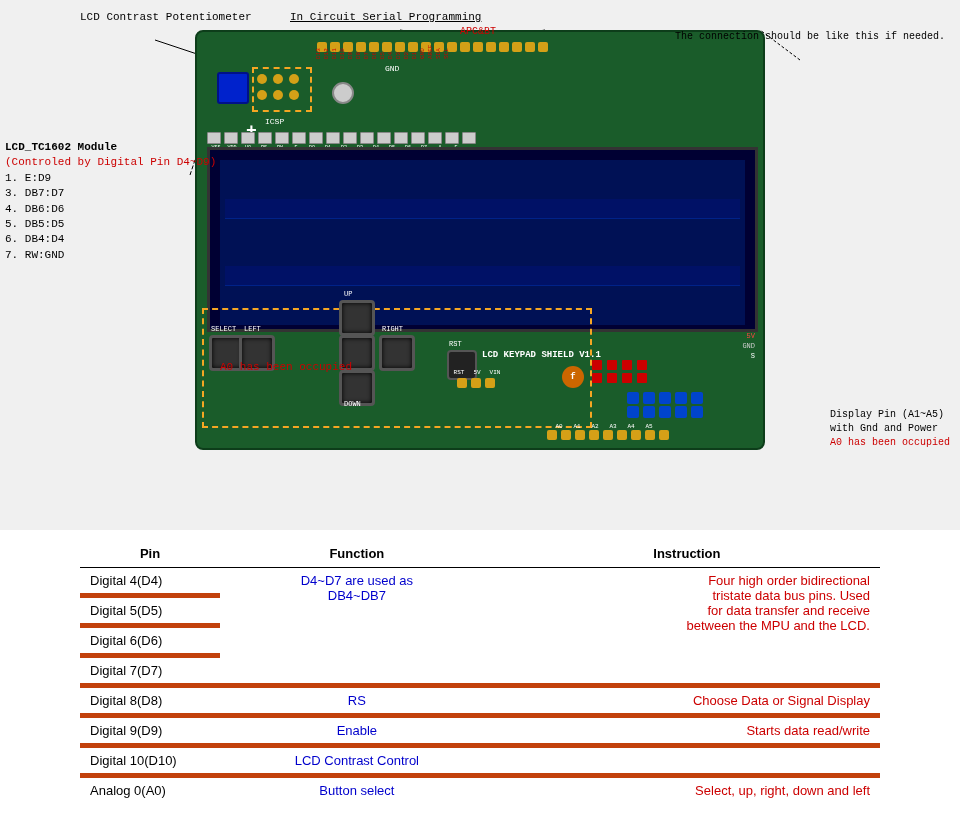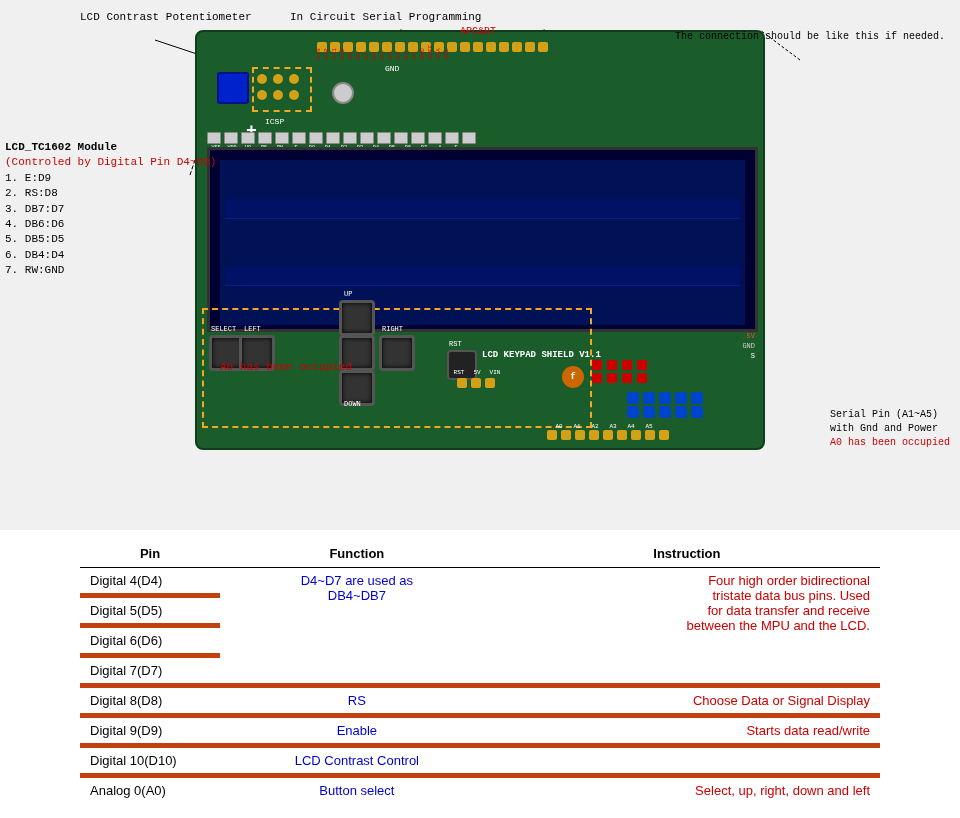--- a/index.html
+++ b/index.html
@@ -394,20 +394,21 @@
 
     .ann-lcd-contrast {
       top: 10px;
       left: 80px;
       text-align: center;
     }
     .ann-icsp {
       top: 10px;
       left: 290px;
       text-align: center;
+      text-decoration: underline;
     }
     .ann-apcbt {
       top: 25px;
       left: 460px;
       color: #cc0000;
       font-size: 10px;
     }
     .ann-connection {
       top: 30px;
       right: 15px;
@@ -728,34 +729,33 @@
     <span>The connection
 should be like
 this if needed.</span>
   </div>
 
   <div class="ann ann-lcd-module">
     <div style="font-weight:bold;font-family:Liberation Mono, monospace;">LCD_TC1602 Module</div>
     <div class="red">(Controled by
 Digital Pin D4~D9)</div>
     <div>1.  E:D9</div>
-    <div>2.  RS:D8</div>
     <div>3.  DB7:D7</div>
     <div>4.  DB6:D6</div>
     <div>5.  DB5:D5</div>
     <div>6.  DB4:D4</div>
     <div>7.  RW:GND</div>
   </div>
 
   <div class="ann ann-5keys">
     <div class="red">A0 has been occupied</div>
   </div>
 
   <div class="ann ann-analog-right">
-    <div>Serial Pin (A1~A5)</div>
+    <div>Display Pin (A1~A5)</div>
     <div>with Gnd and Power</div>
     <div class="red">A0 has been occupied</div>
   </div>
 
 </div>
 
 <div class="instruction-section">
   <table class="instr-table">
     <thead>
       <tr>

